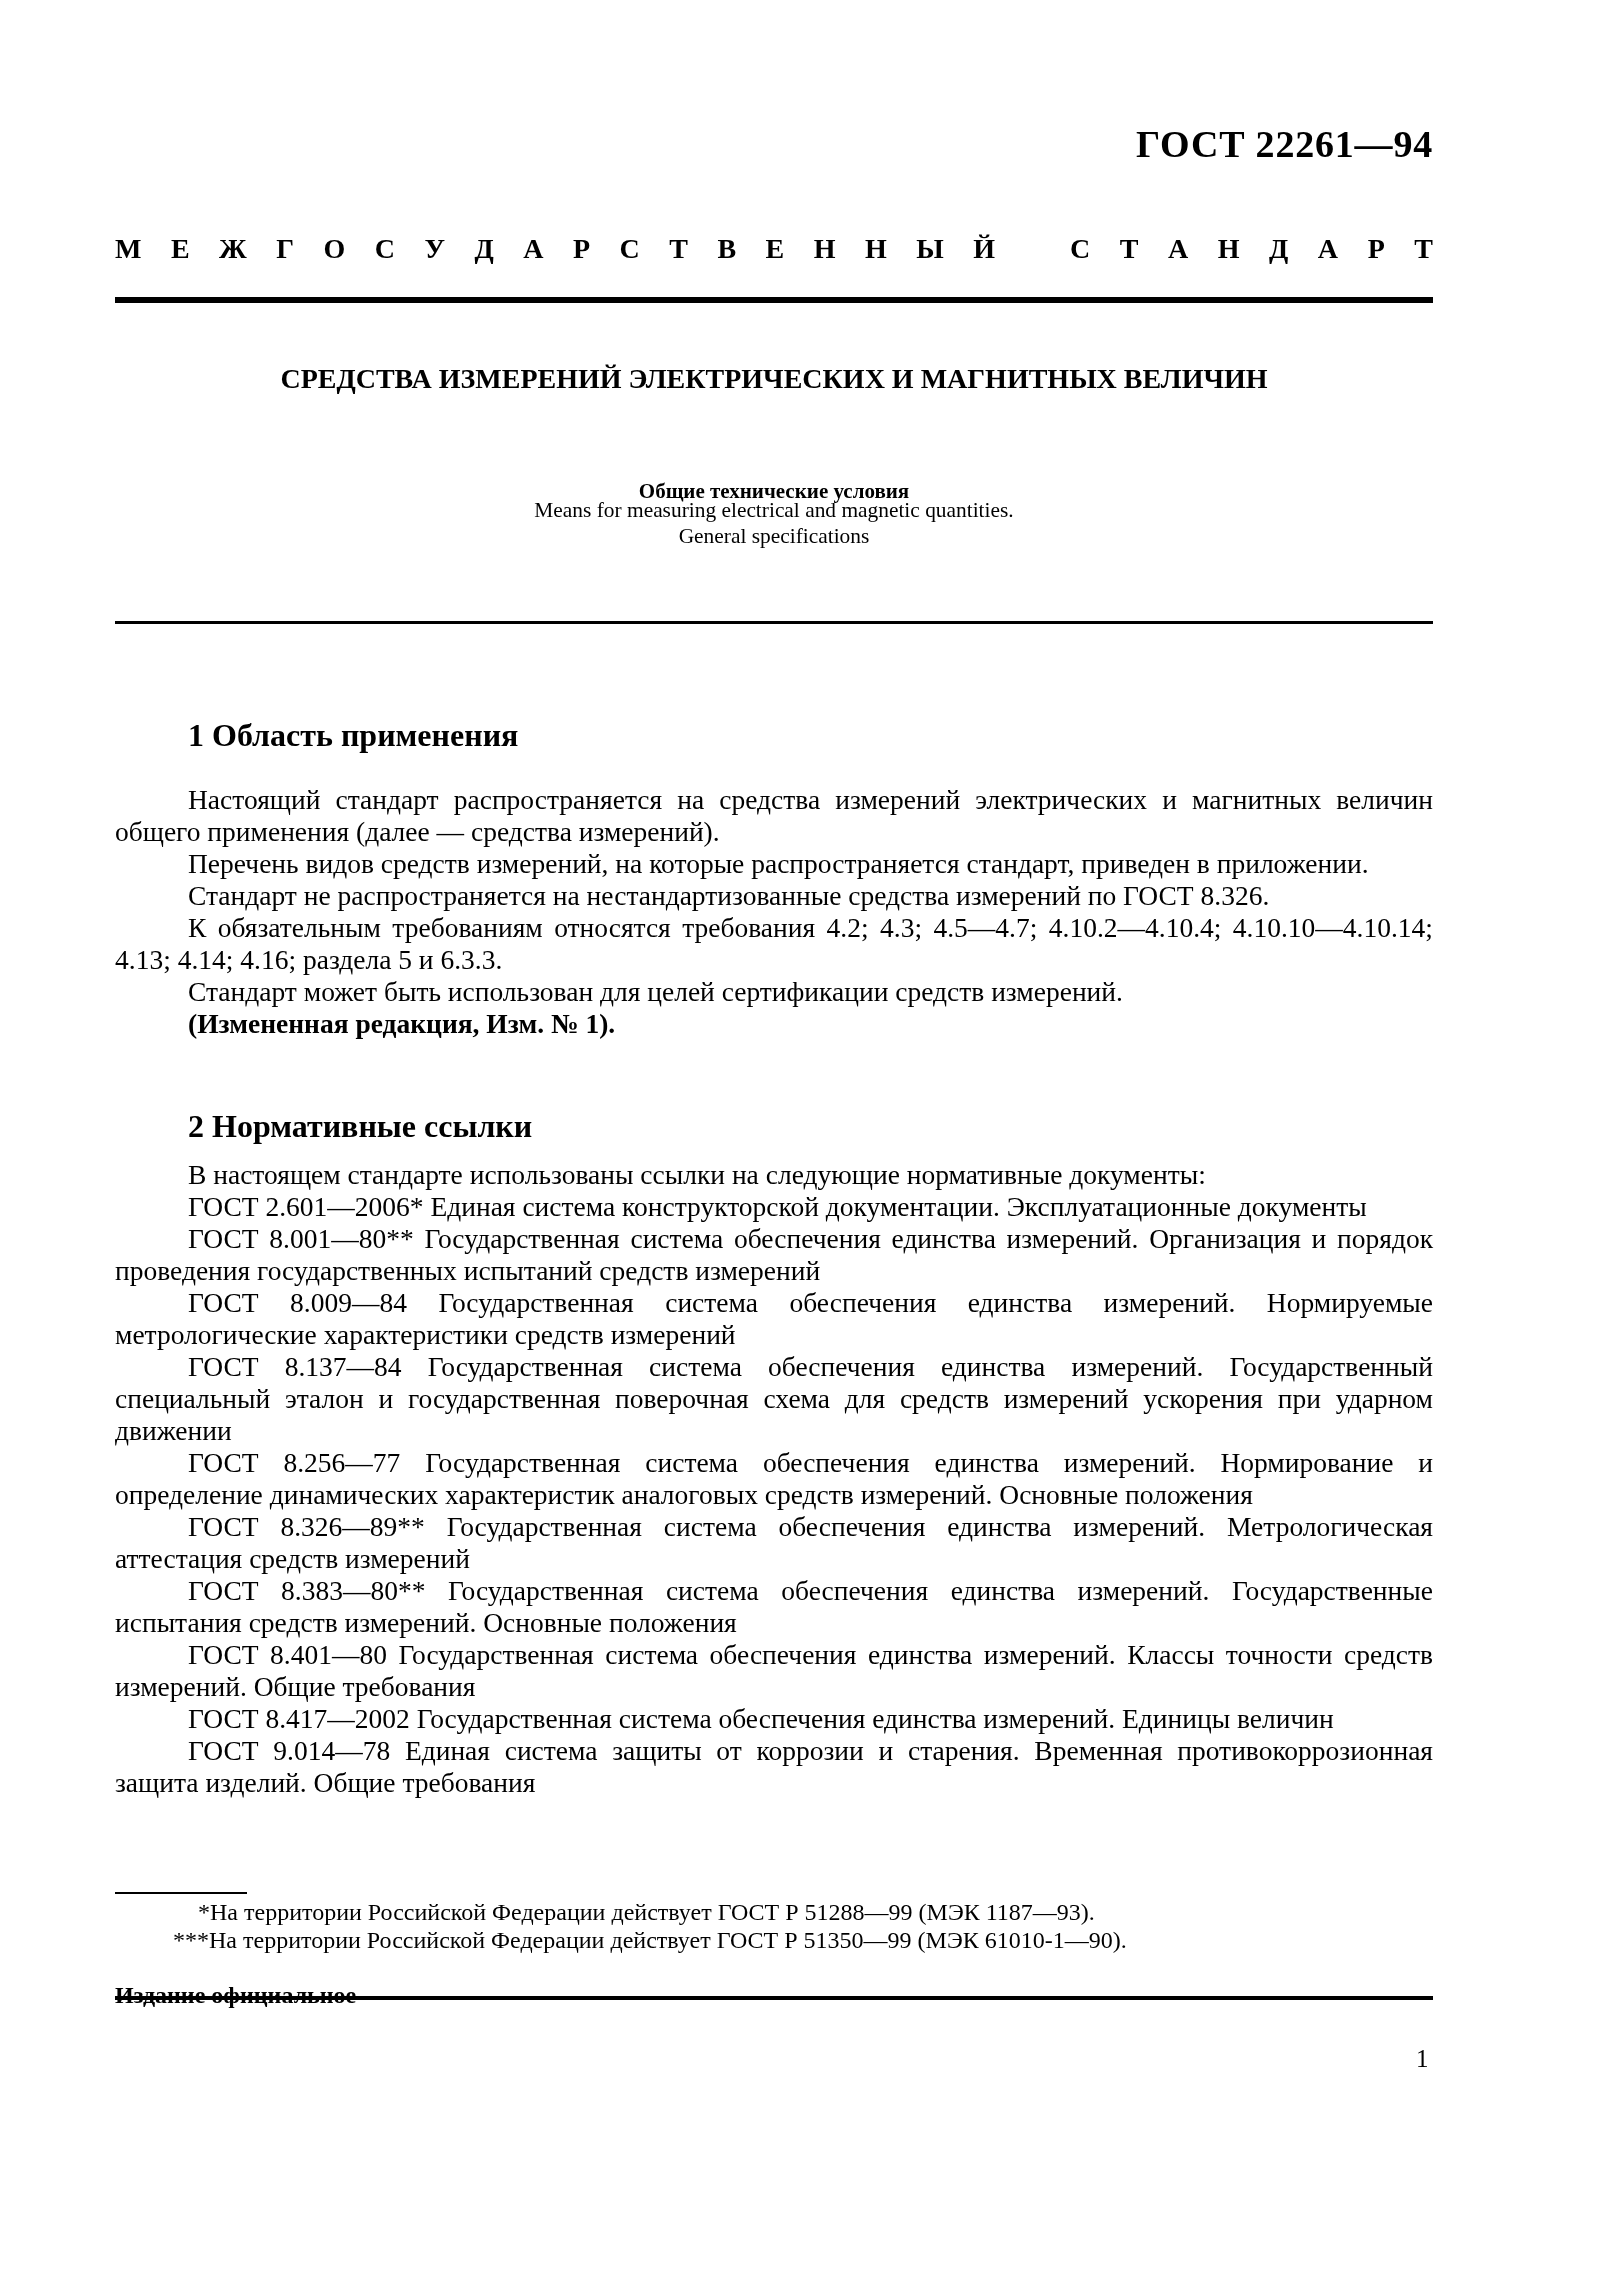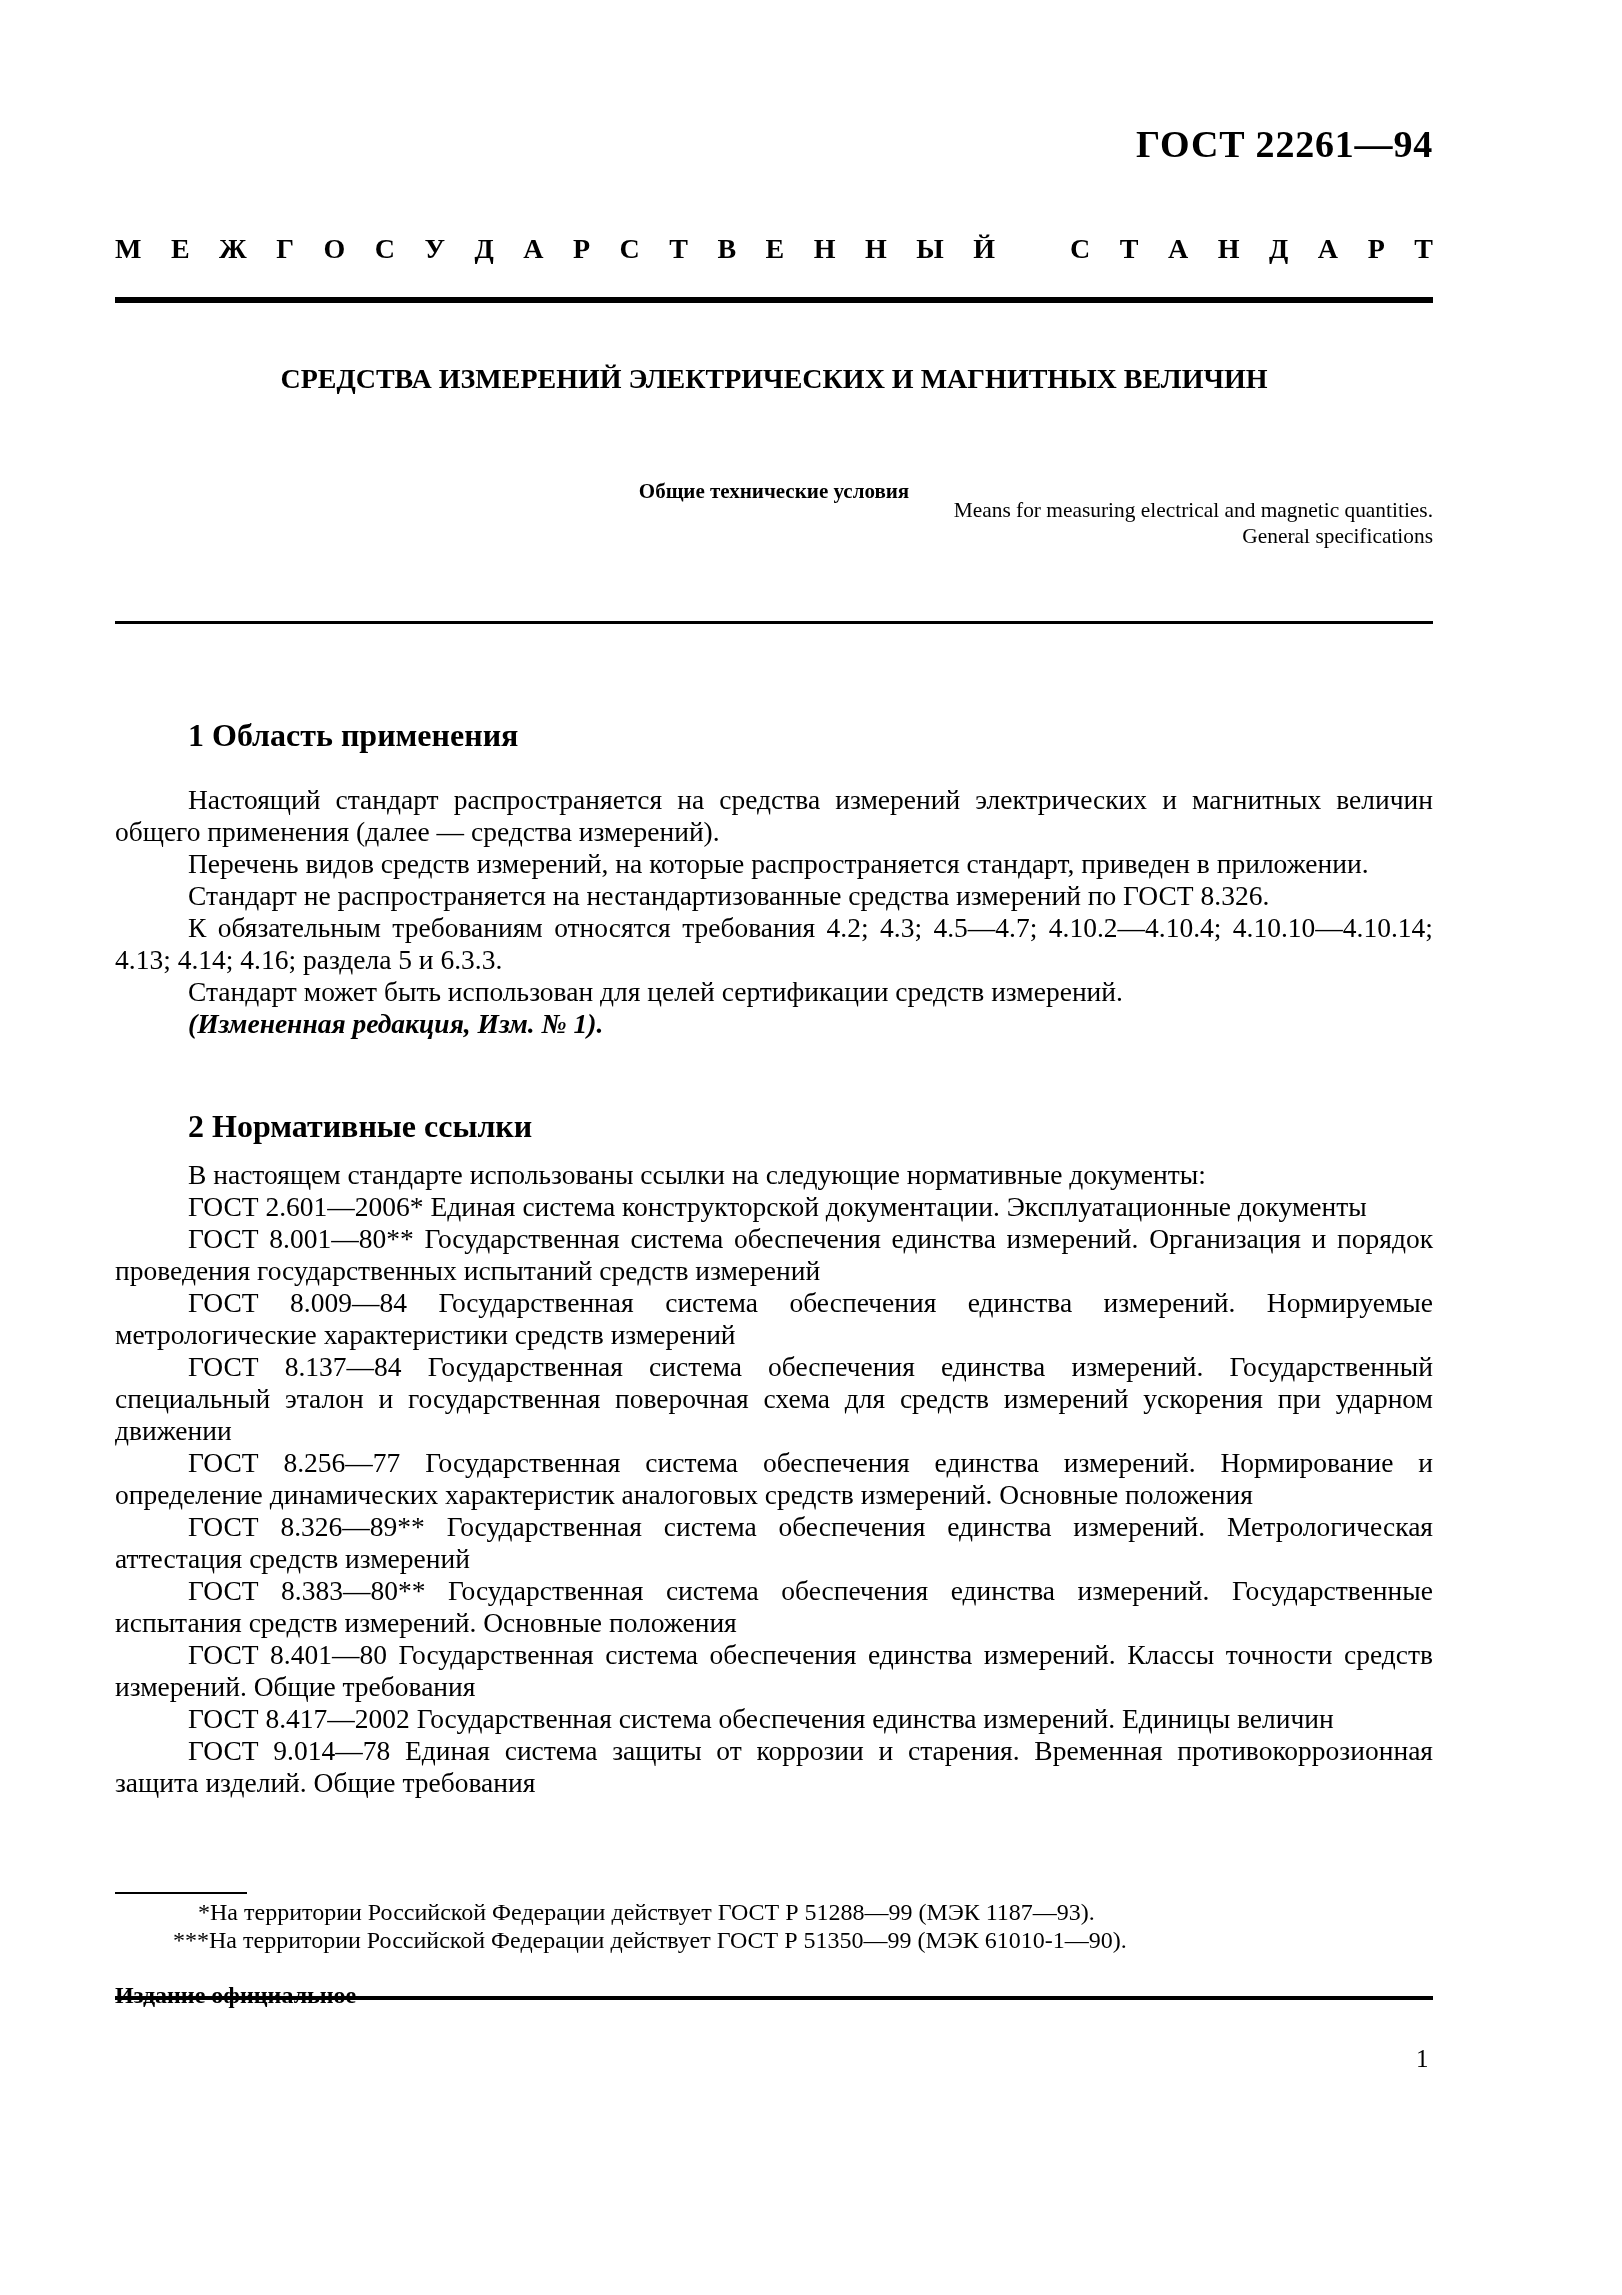--- a/index.html
+++ b/index.html
@@ -8,27 +8,27 @@
   .page { position: absolute; left: 115px; top: 0; width: 1318px; height: 2295px; }
   .doc-number { position: absolute; right: 0; top: 122px; font-size: 38px; font-weight: bold; letter-spacing: 0.8px; }
   .banner { position: absolute; left: 0; top: 233px; width: 1318px; display: flex; justify-content: space-between;
             font-size: 28px; font-weight: bold; }
   .banner .w { display: flex; justify-content: space-between; }
   .banner .w1 { width: 880px; }
   .banner .w2 { width: 363px; }
   .rule-thick { position: absolute; left: 0; width: 1318px; height: 6.1px; background: #000; top: 297px; }
   .title { position: absolute; left: 0; width: 1318px; top: 363px; text-align: center; font-size: 28px; font-weight: bold; }
   .subtitle { position: absolute; left: 0; width: 1318px; top: 431px; text-align: center; font-size: 21px; font-weight: bold; margin-top: 48px; }
-  .en-title { position: absolute; left: 0; width: 1318px; top: 497px; text-align: right; font-size: 21.4px; line-height: 26px; }
+  .en-title { position: absolute; left: 0; width: 1318px; top: 497px; text-align: center; font-size: 21.4px; line-height: 26px; }
   .rule-mid { position: absolute; left: 0; width: 1318px; height: 3.1px; background: #000; top: 621px; }
   .intro-date { position: absolute; right: 0; top: 637px; text-align: right; font-size: 24px; font-weight: bold; line-height: 27.5px; }
   .h1 { position: absolute; left: 73px; font-size: 32px; font-weight: bold; }
   .body-block { position: absolute; left: 0; width: 1318px; font-size: 27.5px; line-height: 32px; text-align: justify; }
   .body-block p { margin: 0; text-indent: 73px; }
-  .body-block p.bold { font-weight: bold; font-style: italic; }
+  .body-block p.bold { font-weight: bold; }
   .fn-sep { position: absolute; left: 0; top: 1892px; width: 132px; height: 2.3px; background: #000; }
   .footnotes { position: absolute; left: 0; top: 1898px; width: 1318px; font-size: 24px; line-height: 28px; }
   .footnotes div { padding-left: 73px; }
   .rule-bottom { position: absolute; left: 0; width: 1318px; height: 3.8px; background: #000; top: 1996px; }
   .edition { position: absolute; left: 0; top: 1982px; font-size: 24px; font-weight: bold; }
   .page-num { position: absolute; right: 4.6px; top: 2045px; font-size: 25px; }
 </style>
 </head>
 <body>
 

